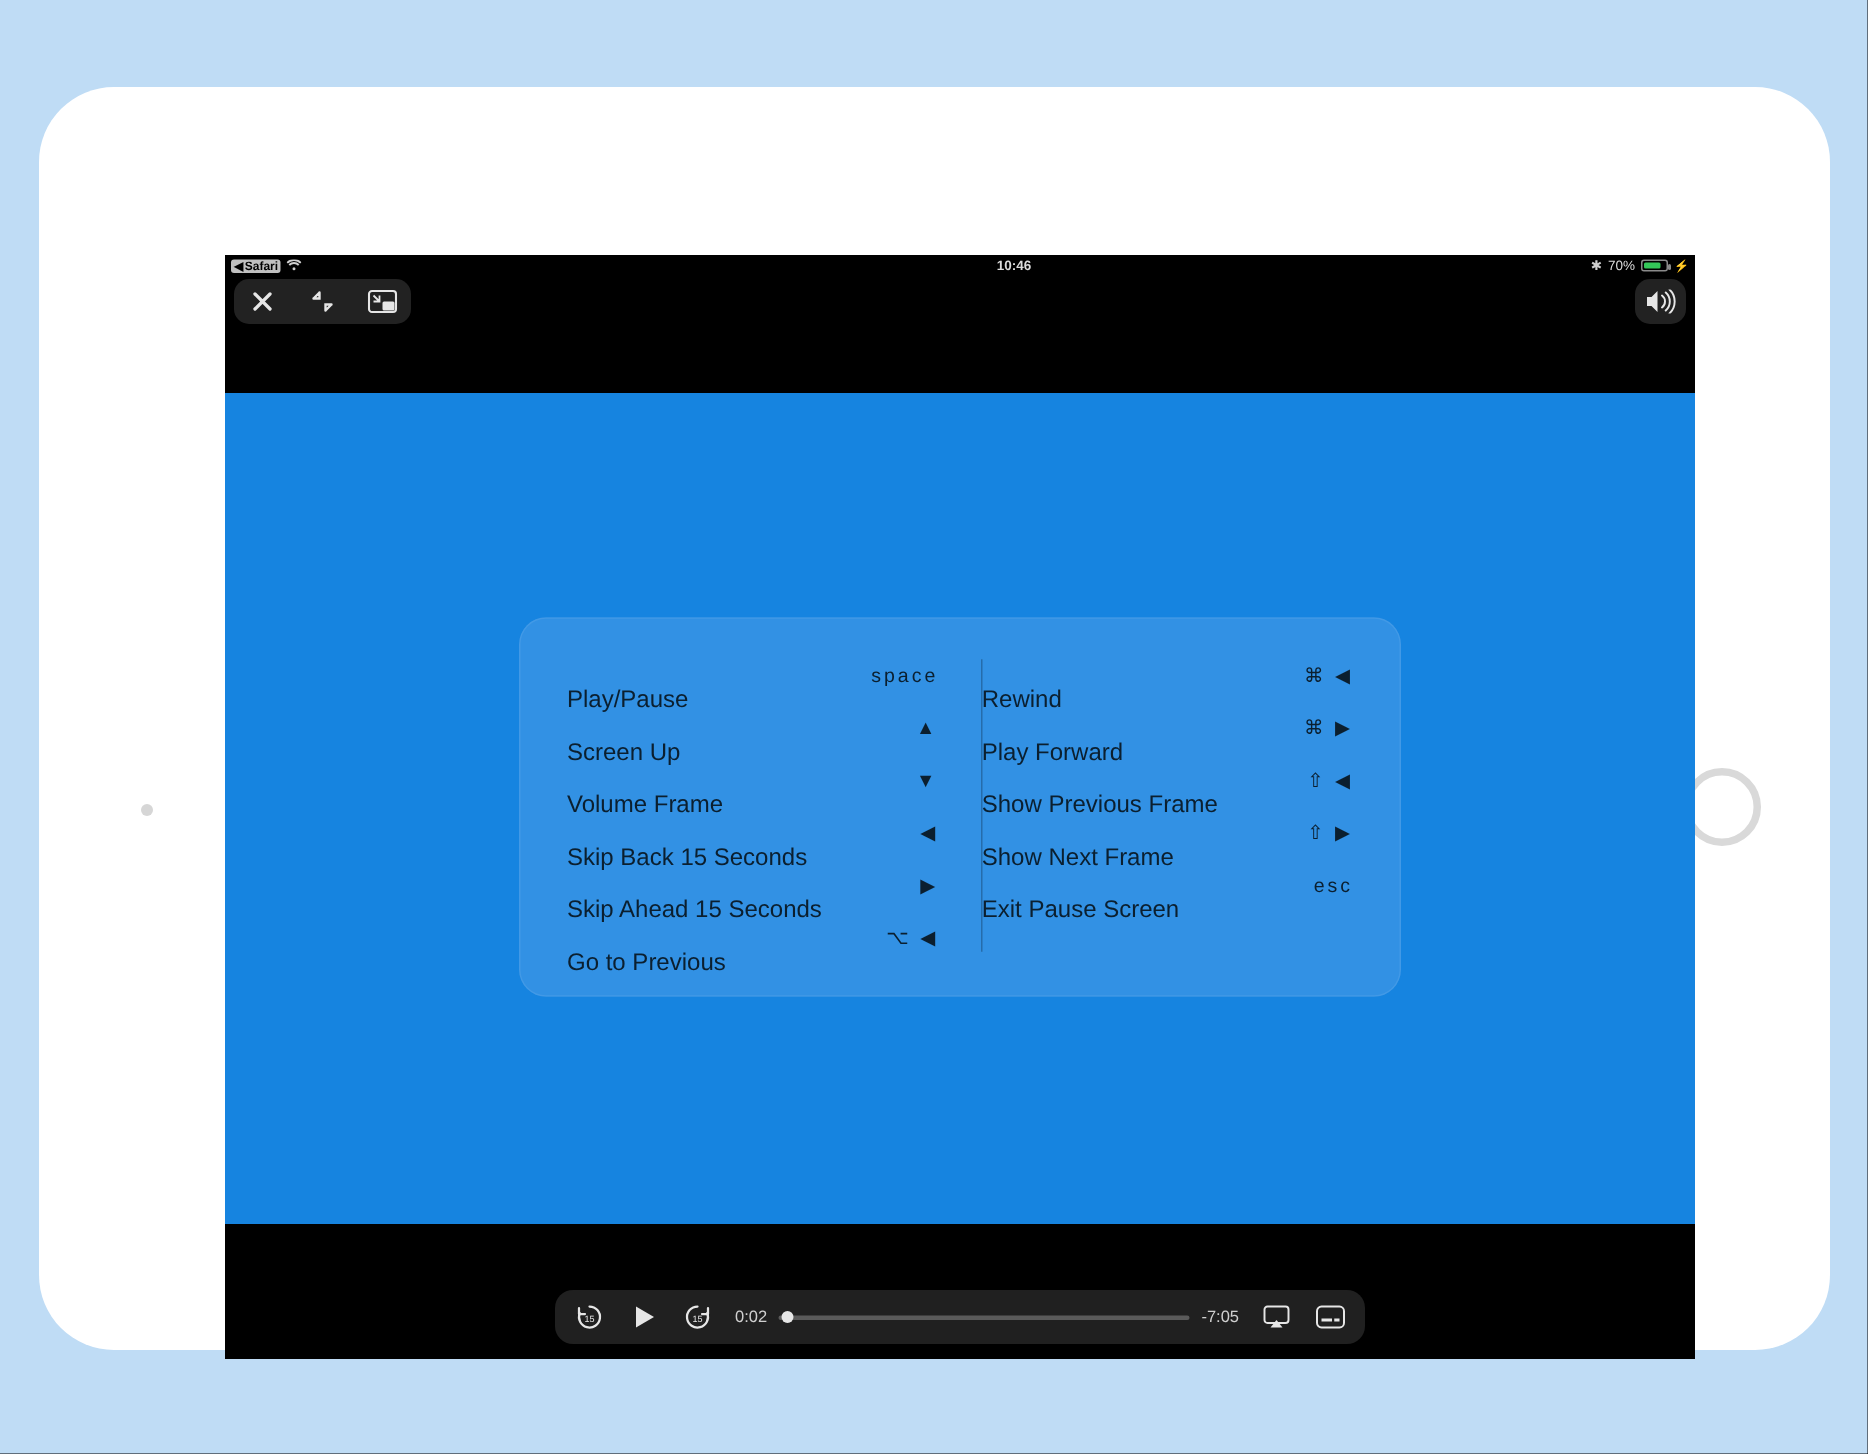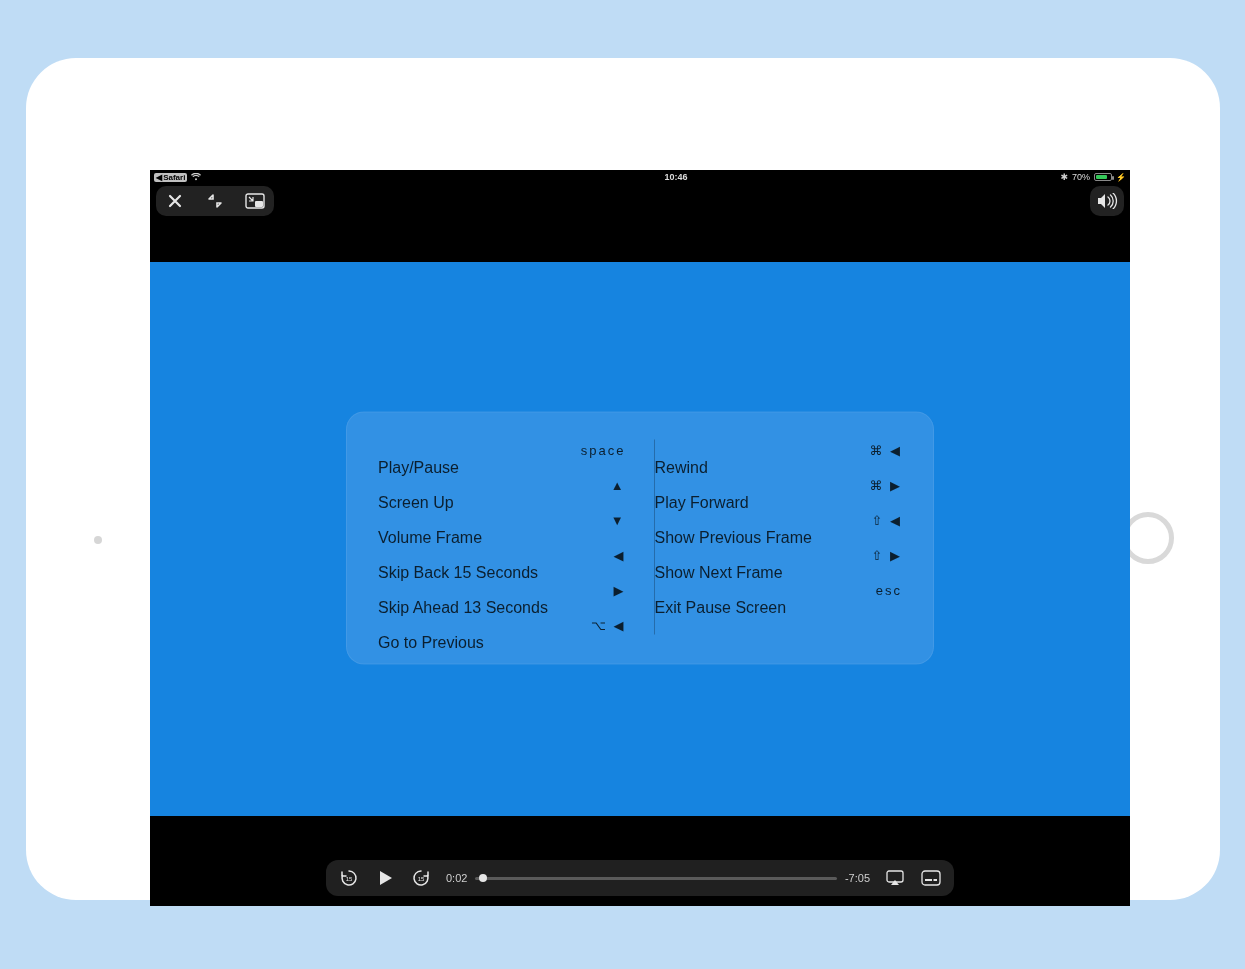--- a/index.html
+++ b/index.html
@@ -138,21 +138,21 @@
     height:20px;
   }
   .row .lbl { color:#0b1f2f;margin-top:36px; }
   .row .kb { color:#0b1f2f; font-size:13px; letter-spacing:2px; display:flex; gap:6px; align-items:center;}
 
   
   .player-bar {
     position:absolute;
     left:50%; bottom:10px;
     transform:translateX(-50%);
-    width:628px; height:36px;
+    width:540px; height:36px;
     background: rgba(35,35,35,0.92);
     border-radius:12px;
     display:flex;
     align-items:center;
     padding:0 12px;
     gap:14px;
     color:#cfcfcf;
     font-size:11px;
   }
   .player-bar .btn {
@@ -244,21 +244,21 @@
           </div>
         <div class="row">
             <span class="lbl">Volume Frame</span>
             <span class="kb glyph">▼</span>
           </div>
         <div class="row">
             <span class="lbl">Skip Back 15 Seconds</span>
             <span class="kb glyph">◀</span>
           </div>
         <div class="row">
-            <span class="lbl">Skip Ahead 13 Seconds</span>
+            <span class="lbl">Skip Ahead 15 Seconds</span>
             <span class="kb glyph">▶</span>
           </div>
         <div class="row">
             <span class="lbl">Go to Previous</span>
             <span class="kb glyph">⌥ ◀</span>
           </div>
       </div>
       <div class="col right">
         <div class="row">
             <span class="lbl">Rewind</span>

